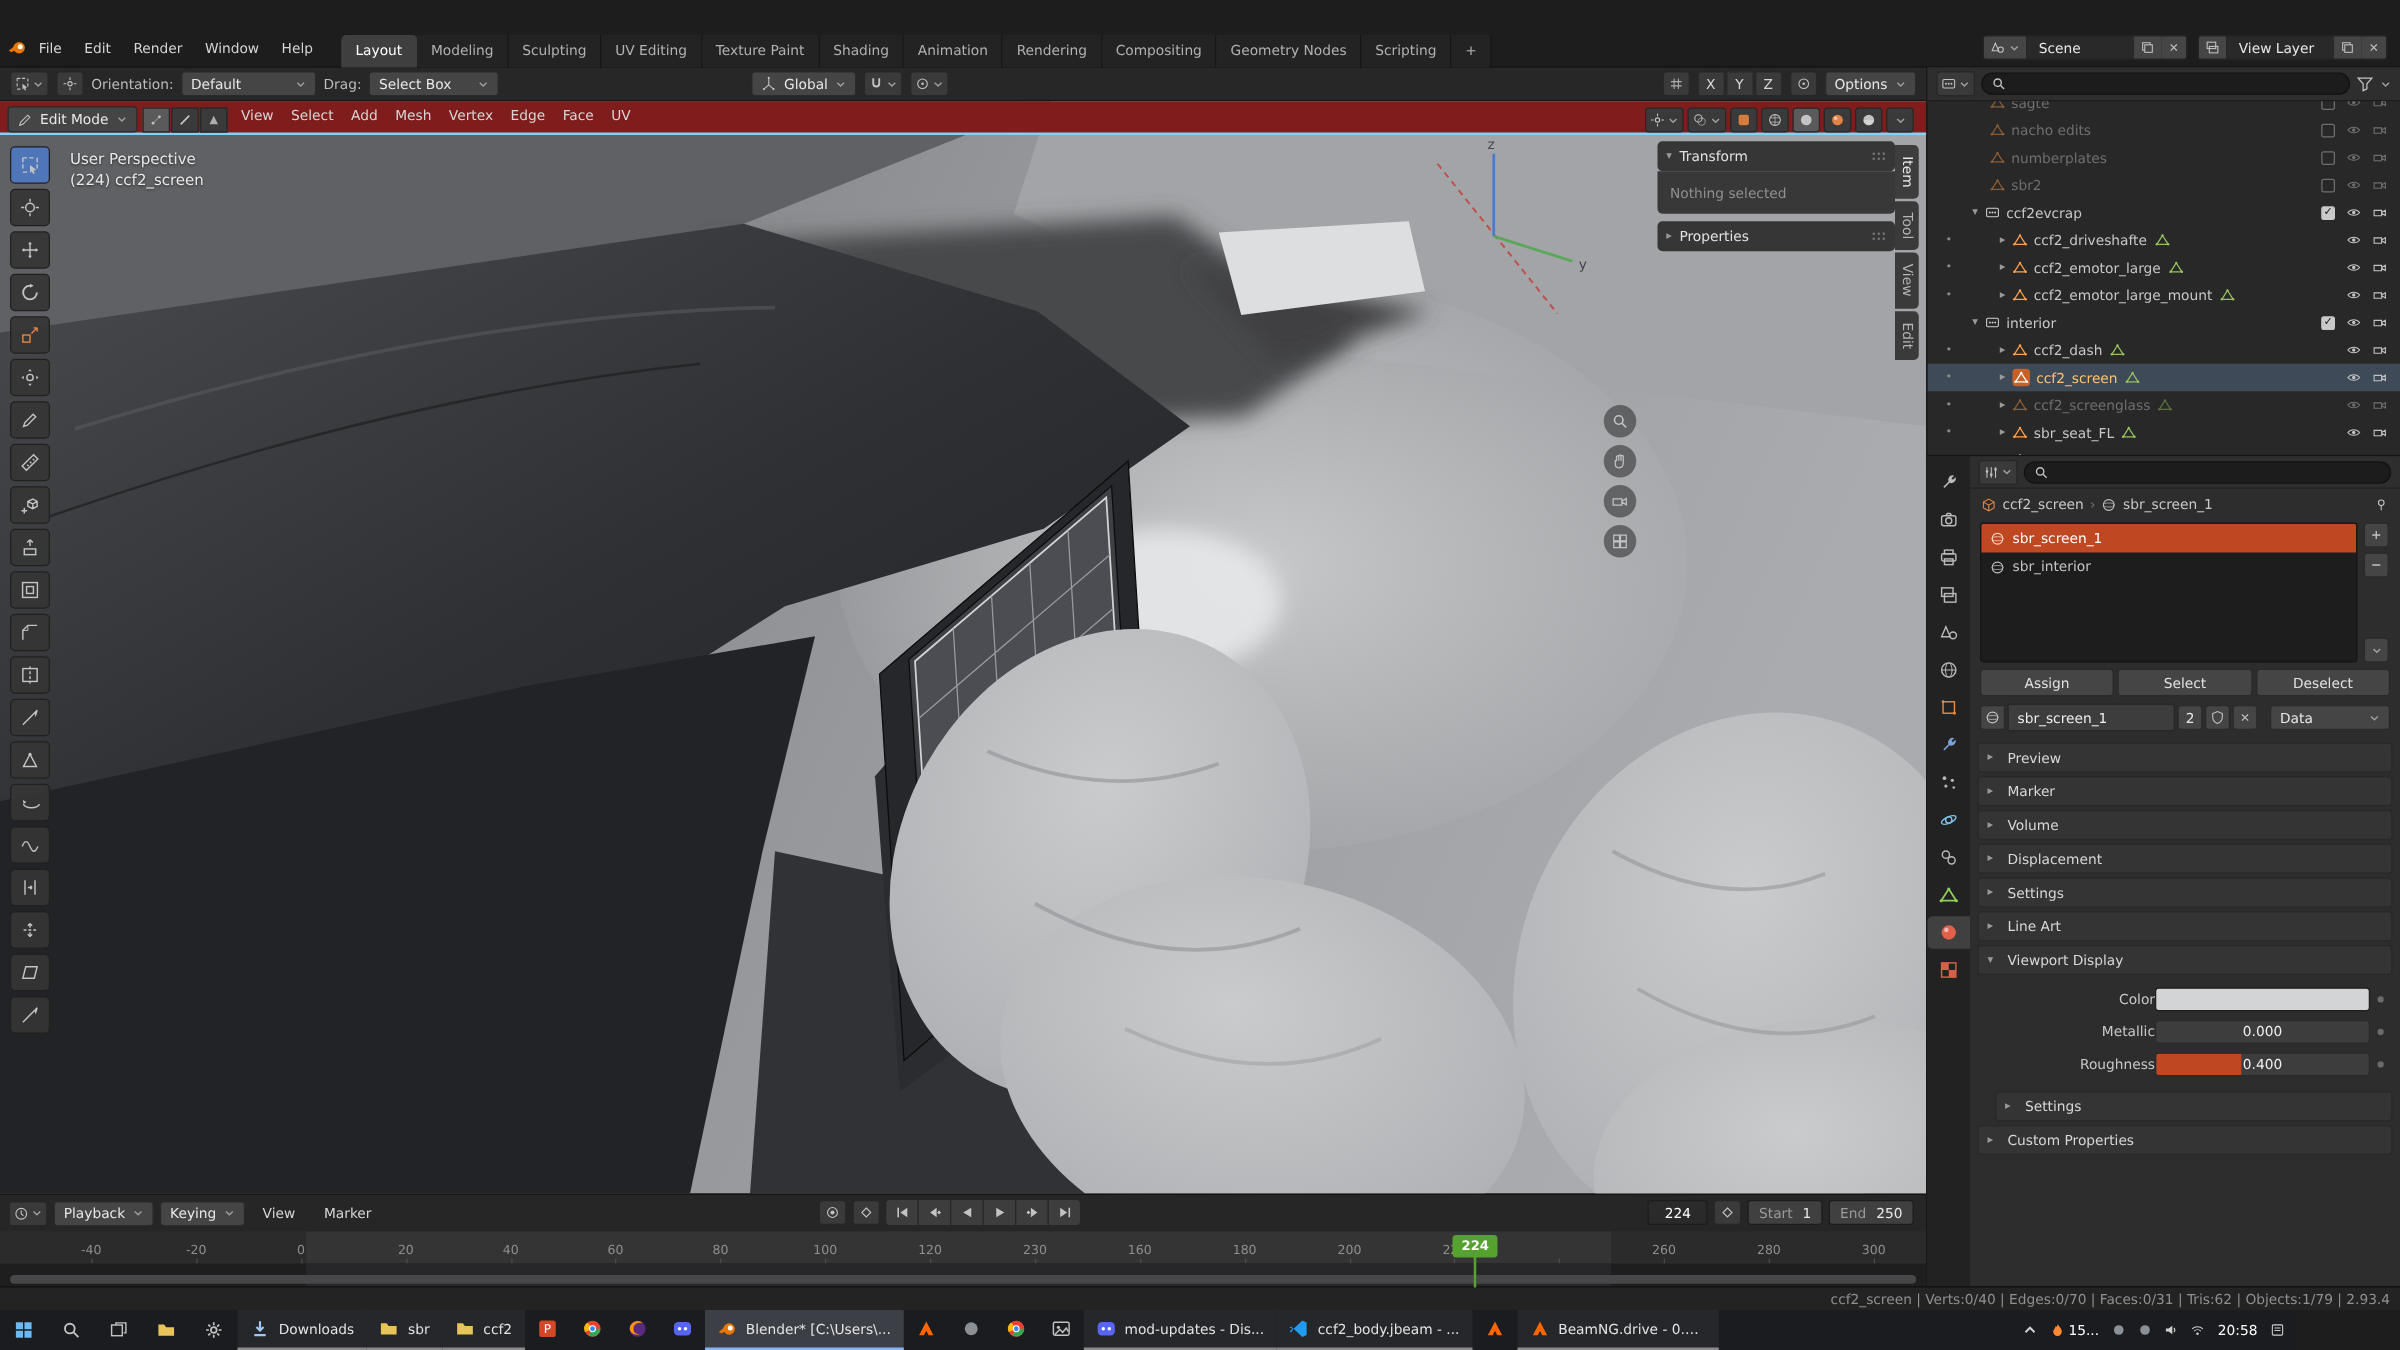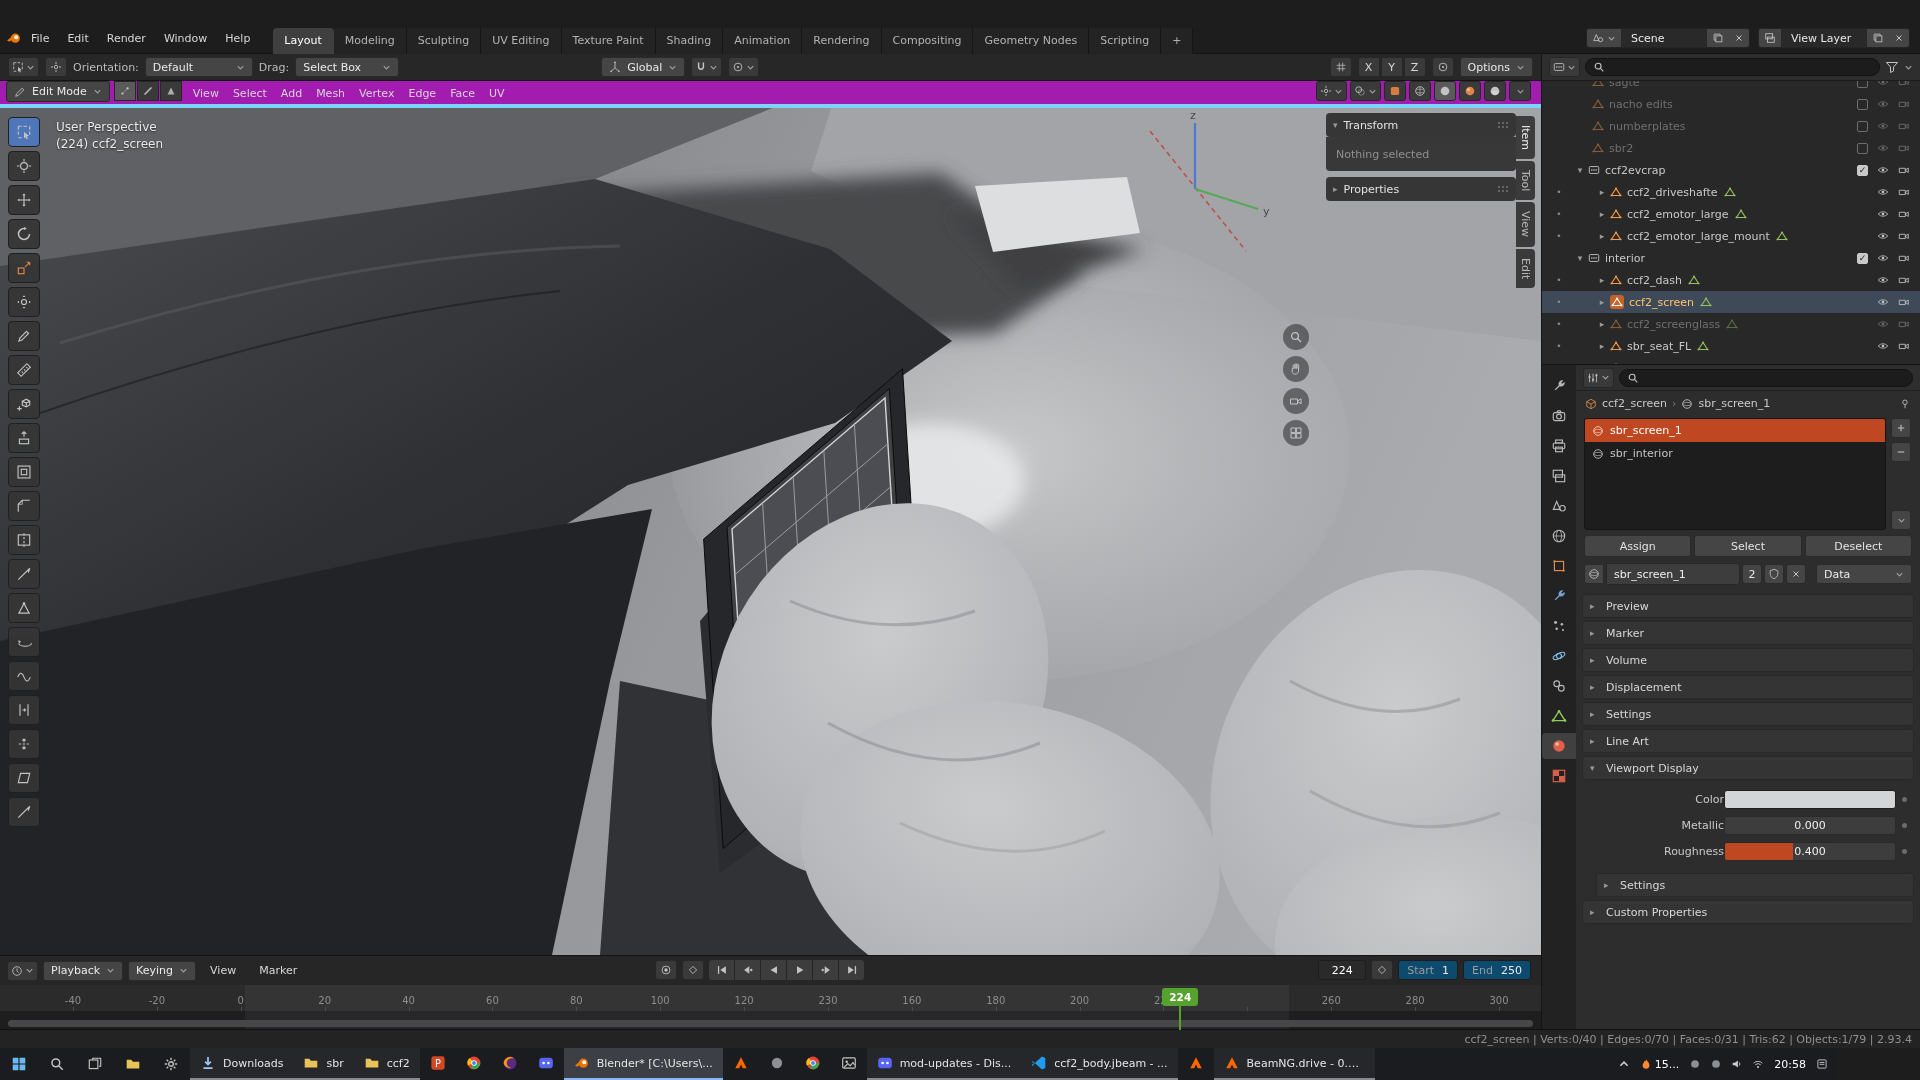--- a/index.html
+++ b/index.html
@@ -28,21 +28,21 @@
 .idwidget .seg{background:#454545;height:100%;display:flex;align-items:center;padding:0 5px;gap:3px}
 .idwidget .name{background:#292929;height:100%;display:flex;align-items:center;padding:0 10px;color:#e8e8e8;min-width:86px}
 
 #toolsettings{left:0;top:54px;width:1541px;height:27px;background:#272727;border-bottom:1px solid #141414;display:flex;align-items:center;gap:6px;padding:0 8px}
 .lbl{color:#bdbdbd}
 .dd{display:inline-flex;align-items:center;gap:6px;background:#454545;border:1px solid #2a2a2a;border-radius:3px;height:20px;padding:0 7px;color:#e9e9e9}
 .iconbtn{display:inline-flex;align-items:center;justify-content:center;gap:2px;background:#3a3a3a;border:1px solid #272727;border-radius:3px;height:20px;min-width:22px;padding:0 3px}
 .toggle{width:22px;height:20px;display:flex;align-items:center;justify-content:center;background:#3a3a3a;border:1px solid #272727;color:#d9d9d9}
 
 #viewport{left:0;top:81px;width:1541px;height:874px;overflow:hidden}
-#vp-header{position:absolute;left:0;top:0;width:100%;height:27px;background:#a21caf;border-bottom:4px solid #7dd3fc;display:flex;align-items:flex-start;gap:4px;padding:0 6px;z-index:5}
+#vp-header{position:absolute;left:0;top:0;width:100%;height:27px;background:#7f1d1d;border-bottom:2px solid #7dd3fc;display:flex;align-items:flex-end;gap:4px;padding:0 6px;z-index:5}
 #vp-menus{display:flex}
 #vp-menus .menu-item{padding:0 7px;line-height:26px}
 #vp-hicons{margin-left:auto;display:flex;gap:3px;align-items:center;padding-right:4px}
 #vp-toolbar{position:absolute;left:8px;top:36px;display:flex;flex-direction:column;gap:4px;z-index:4}
 .tool-btn{width:32px;height:30px;background:rgba(53,53,53,.92);border:1px solid #202020;border-radius:4px;display:flex;align-items:center;justify-content:center;color:#d2d2d2}
 .tool-btn.active{background:var(--atool);color:#fff}
 .tool-btn.accent .icon{color:#e08448}
 #vp-overlay{position:absolute;left:56px;top:38px;color:#e9e9e9;font-size:12px;line-height:17px;text-shadow:0 1px 2px rgba(0,0,0,.6);z-index:3}
 #npanel{position:absolute;left:1326px;top:32px;width:190px;z-index:4}
 .np-h{height:24px;background:rgba(48,48,48,.95);border-radius:4px;display:flex;align-items:center;gap:6px;padding:0 7px;color:#e3e3e3}
@@ -56,21 +56,21 @@
 .nav-btn{width:26px;height:26px;border-radius:50%;background:rgba(40,40,40,.55);display:flex;align-items:center;justify-content:center;color:#d6d6d6}
 
 #timeline{left:0;top:955px;width:1541px;height:74px;background:#262626;border-top:1px solid #141414}
 #tl-header{position:absolute;left:0;top:0;width:100%;height:29px;display:flex;align-items:center;gap:5px;padding:0 7px}
 #tl-center{position:absolute;left:655px;top:4px;display:flex;gap:5px;align-items:center}
 #transport{display:flex;gap:1px}
 .tr-btn{width:25px;height:20px;background:#3d3d3d;display:flex;align-items:center;justify-content:center;color:#d7d7d7}
 .tr-btn:first-child{border-radius:3px 0 0 3px}.tr-btn:last-child{border-radius:0 3px 3px 0}
 #tl-right{position:absolute;right:10px;top:4px;display:flex;gap:5px;align-items:center}
 .numfield{height:20px;background:#2a2a2a;border:1px solid #1d1d1d;border-radius:3px;display:flex;align-items:center;justify-content:center;color:#fff;padding:0 8px}
-.sefield{height:20px;background:#0c4a6e;border:1px solid #1d1d1d;border-radius:3px;display:flex;align-items:center;gap:8px;padding:0 8px}
+.sefield{height:20px;background:#404040;border:1px solid #1d1d1d;border-radius:3px;display:flex;align-items:center;gap:8px;padding:0 8px}
 .sefield .k{color:#9a9a9a}.sefield .v{color:#e9e9e9}
 #tl-ruler{position:absolute;left:0;top:29px;width:100%;height:26px;background:#2b2b2b;overflow:hidden}
 #tl-band{position:absolute;top:0;bottom:0;background:#343434}
 .tick{position:absolute;bottom:5px;transform:translateX(-50%);color:#8e8e8e;font-size:10px}
 .tickmark{position:absolute;bottom:0;width:1px;height:4px;background:#4c4c4c}
 #ph-badge{position:absolute;top:3px;width:36px;height:18px;background:var(--ph);border-radius:3px;color:#fff;font-weight:bold;font-size:10.5px;display:flex;align-items:center;justify-content:center;transform:translateX(-50%);z-index:2}
 #tl-tracks{position:absolute;left:0;top:55px;width:100%;height:19px;background:#1e1e1e}
 #tl-band2{position:absolute;top:0;bottom:0;background:#272729}
 #ph-line{position:absolute;top:46px;width:2px;height:28px;background:var(--ph);z-index:2}
 #tl-scroll{position:absolute;left:8px;right:8px;bottom:3px;height:7px;background:#47474a;border-radius:4px}

